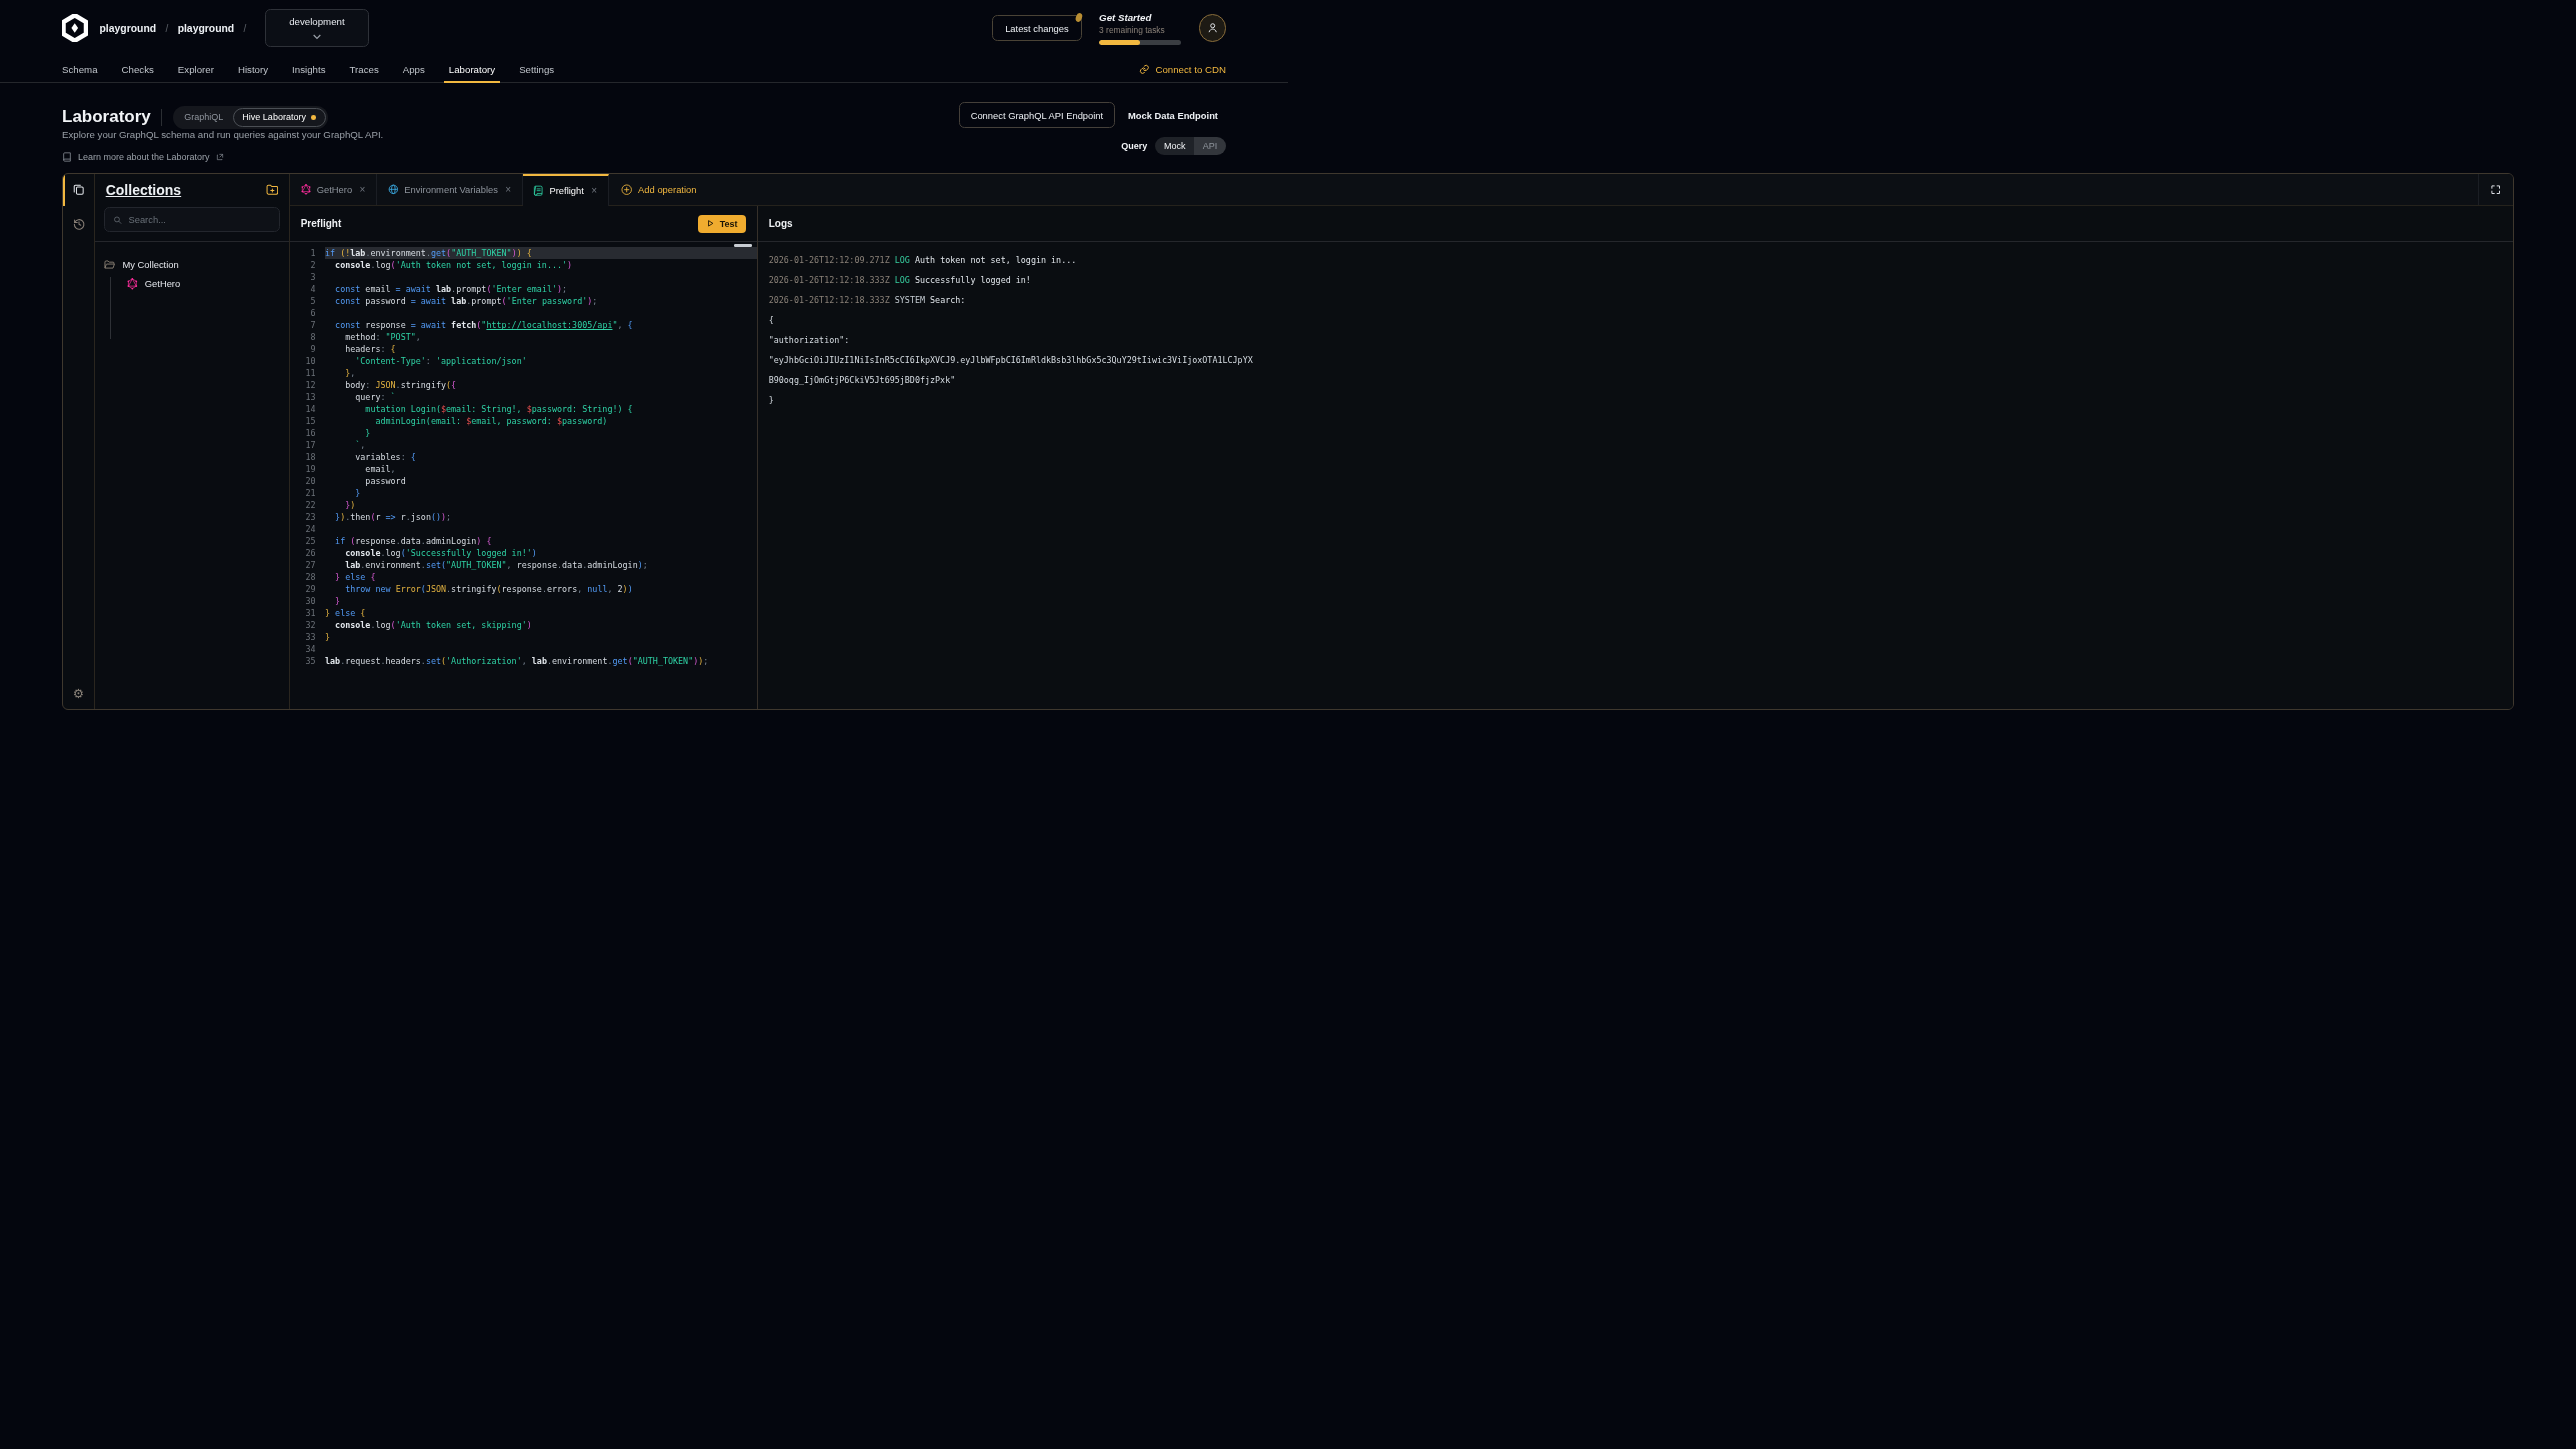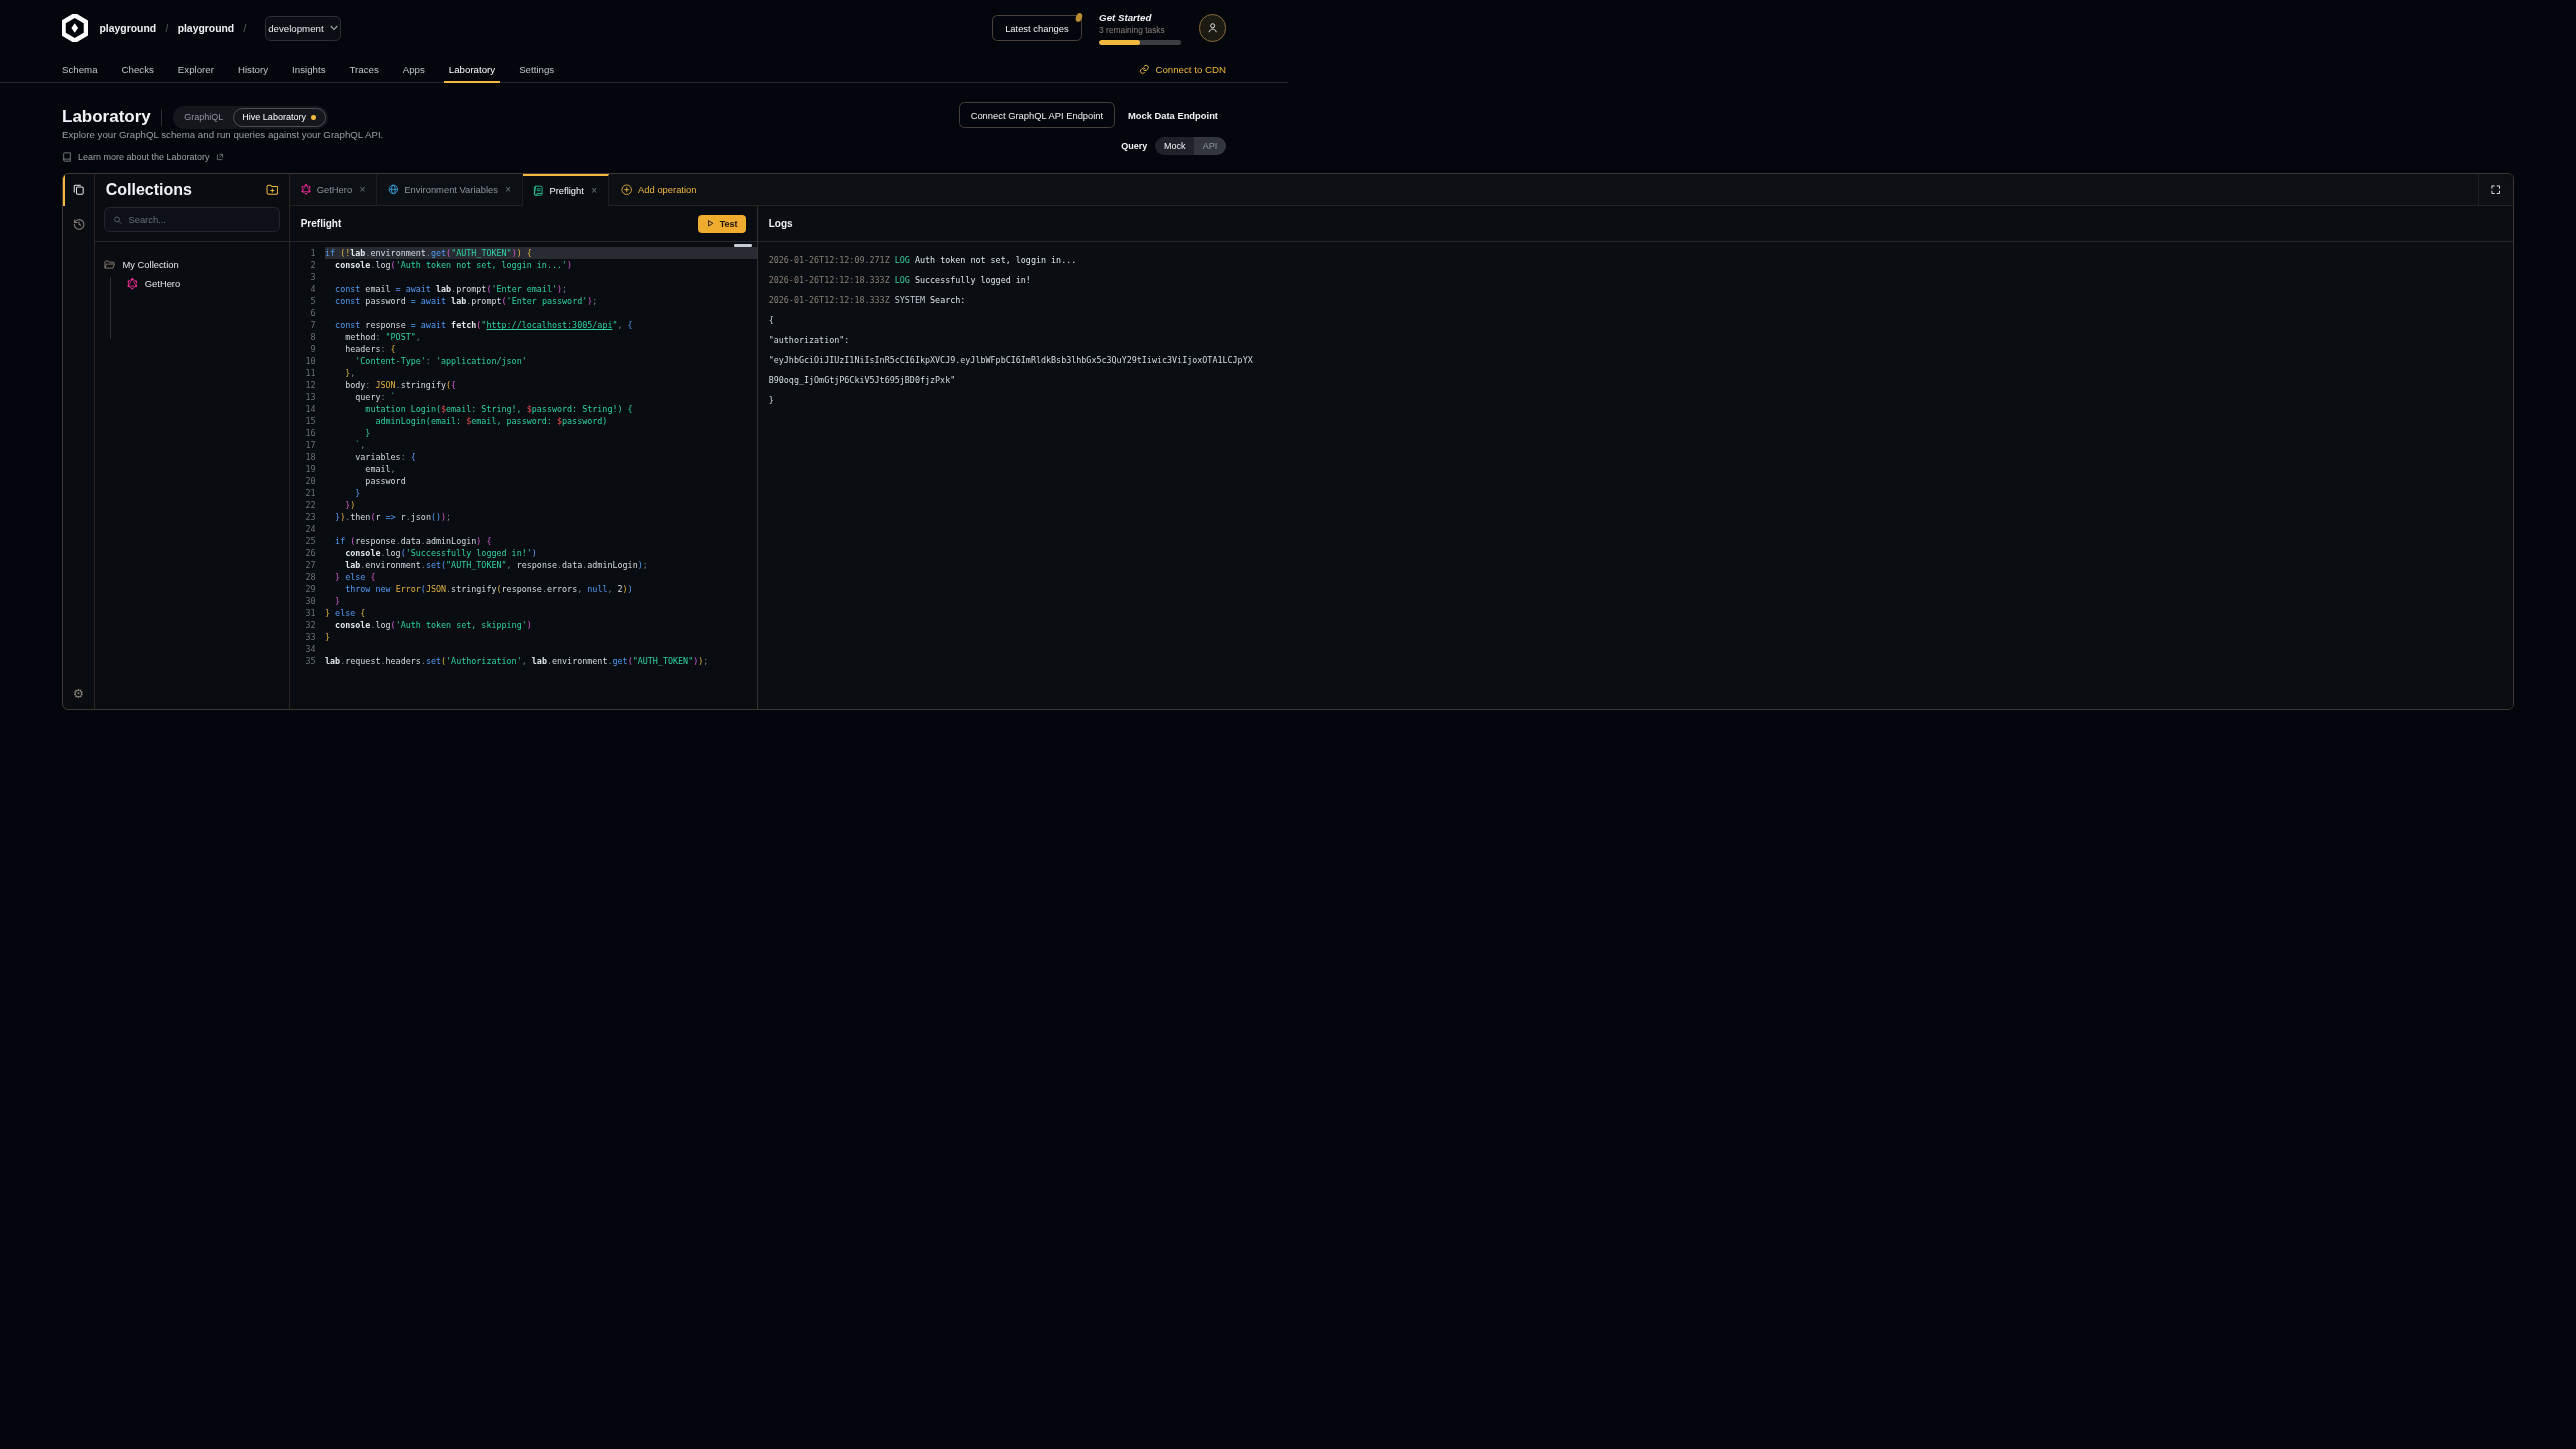--- a/index.html
+++ b/index.html
@@ -6,22 +6,22 @@
   html,body { width:1288px; height:725px; background:#04060e; overflow:hidden;
     font-family:"Liberation Sans", sans-serif; color:#e8ebf0; }
   svg { display:block; }
 
   
   .hdr { height:56px; display:flex; align-items:center; padding:0 62px; }
   .logo { width:25.5px; height:28px; margin-right:12px; }
   .crumb { font-size:10.4px; font-weight:700; color:#eef1f5; }
   .crumb-sep { color:#5a5f66; margin:0 9.4px; font-size:10px; font-weight:400; }
   .env-select { display:flex; align-items:center; gap:6.7px; background:#0b0e15;
-    border:0.7px solid #2e3138; border-radius:5.4px; padding:6px 2px; font-size:9.7px;
-    color:#e8ebf0; margin-left:9.4px; cursor:pointer; }
+    border:0.7px solid #2e3138; border-radius:5.4px; padding:6px 23px; font-size:9.7px;
+    color:#e8ebf0; margin-left:9.4px; cursor:pointer;flex-direction:column; }
   .hdr-right { margin-left:auto; display:flex; align-items:center; gap:17.4px; }
   .latest-btn { position:relative; border:0.7px solid #4a4336; border-radius:5.4px;
     background:transparent; color:#eef1f5; font-size:9.4px; padding:6.7px 12px; cursor:pointer;
     font-family:inherit; }
   .latest-dot { position:absolute; top:-2.7px; right:-1.3px; width:6px; height:8.7px;
     background:#b98e33; border-radius:50%; transform:rotate(20deg); }
   .getstarted { line-height:1.35; }
   .gs-title { font-size:9.7px; font-weight:700; color:#f2f4f7;font-style:italic; }
   .gs-sub { font-size:8.4px; color:#8a8178; }
   .gs-bar { margin-top:4px; width:82px; height:4.7px; border-radius:2.7px; background:#3a3d42; overflow:hidden; }
@@ -71,21 +71,21 @@
     border:0.7px solid #3f382e; border-radius:6px; background:#090c11; display:flex; overflow:hidden; }
   .rail { width:32px; border-right:0.7px solid #2a261f; display:flex; flex-direction:column;
     align-items:center; position:relative; }
   .rail-ind { position:absolute; left:0; top:0; width:2px; height:32px; background:#f2b840; }
   .rail-btn { width:32px; height:32px; display:flex; align-items:center; justify-content:center; cursor:pointer; }
   .rail-btn.hist { height:36px; }
   .rail-spacer { flex:1; }
 
   .collections { width:195px; border-right:0.7px solid #2a261f; display:flex; flex-direction:column; }
   .col-head { height:32px; display:flex; align-items:center; padding:0 10.7px; }
-  .col-title { font-size:16px; font-weight:600; color:#eef1f4; }
+  .col-title { font-size:14px; font-weight:600; color:#eef1f4;text-decoration:underline; }
   .col-addfolder { margin-left:auto; cursor:pointer; }
   .col-search { height:36px; padding:1.3px 9.4px 0; border-bottom:0.7px solid #25272c; }
   .search-box { display:flex; align-items:center; gap:6px; height:25px; background:#0e1117;
     border:0.7px solid #23262d; border-radius:5.4px; padding:0 8px; }
   .search-box input { background:transparent; border:none; outline:none; color:#e8ebf0;
     font-size:9.4px; font-family:inherit; width:100%; }
   .search-box input::placeholder { color:#697078; }
   .tree { padding:13.4px 9.4px; position:relative; }
   .tree-row { display:flex; align-items:center; gap:6.7px; font-size:9.4px; color:#e4e7ec;
     height:19px; cursor:pointer; }

